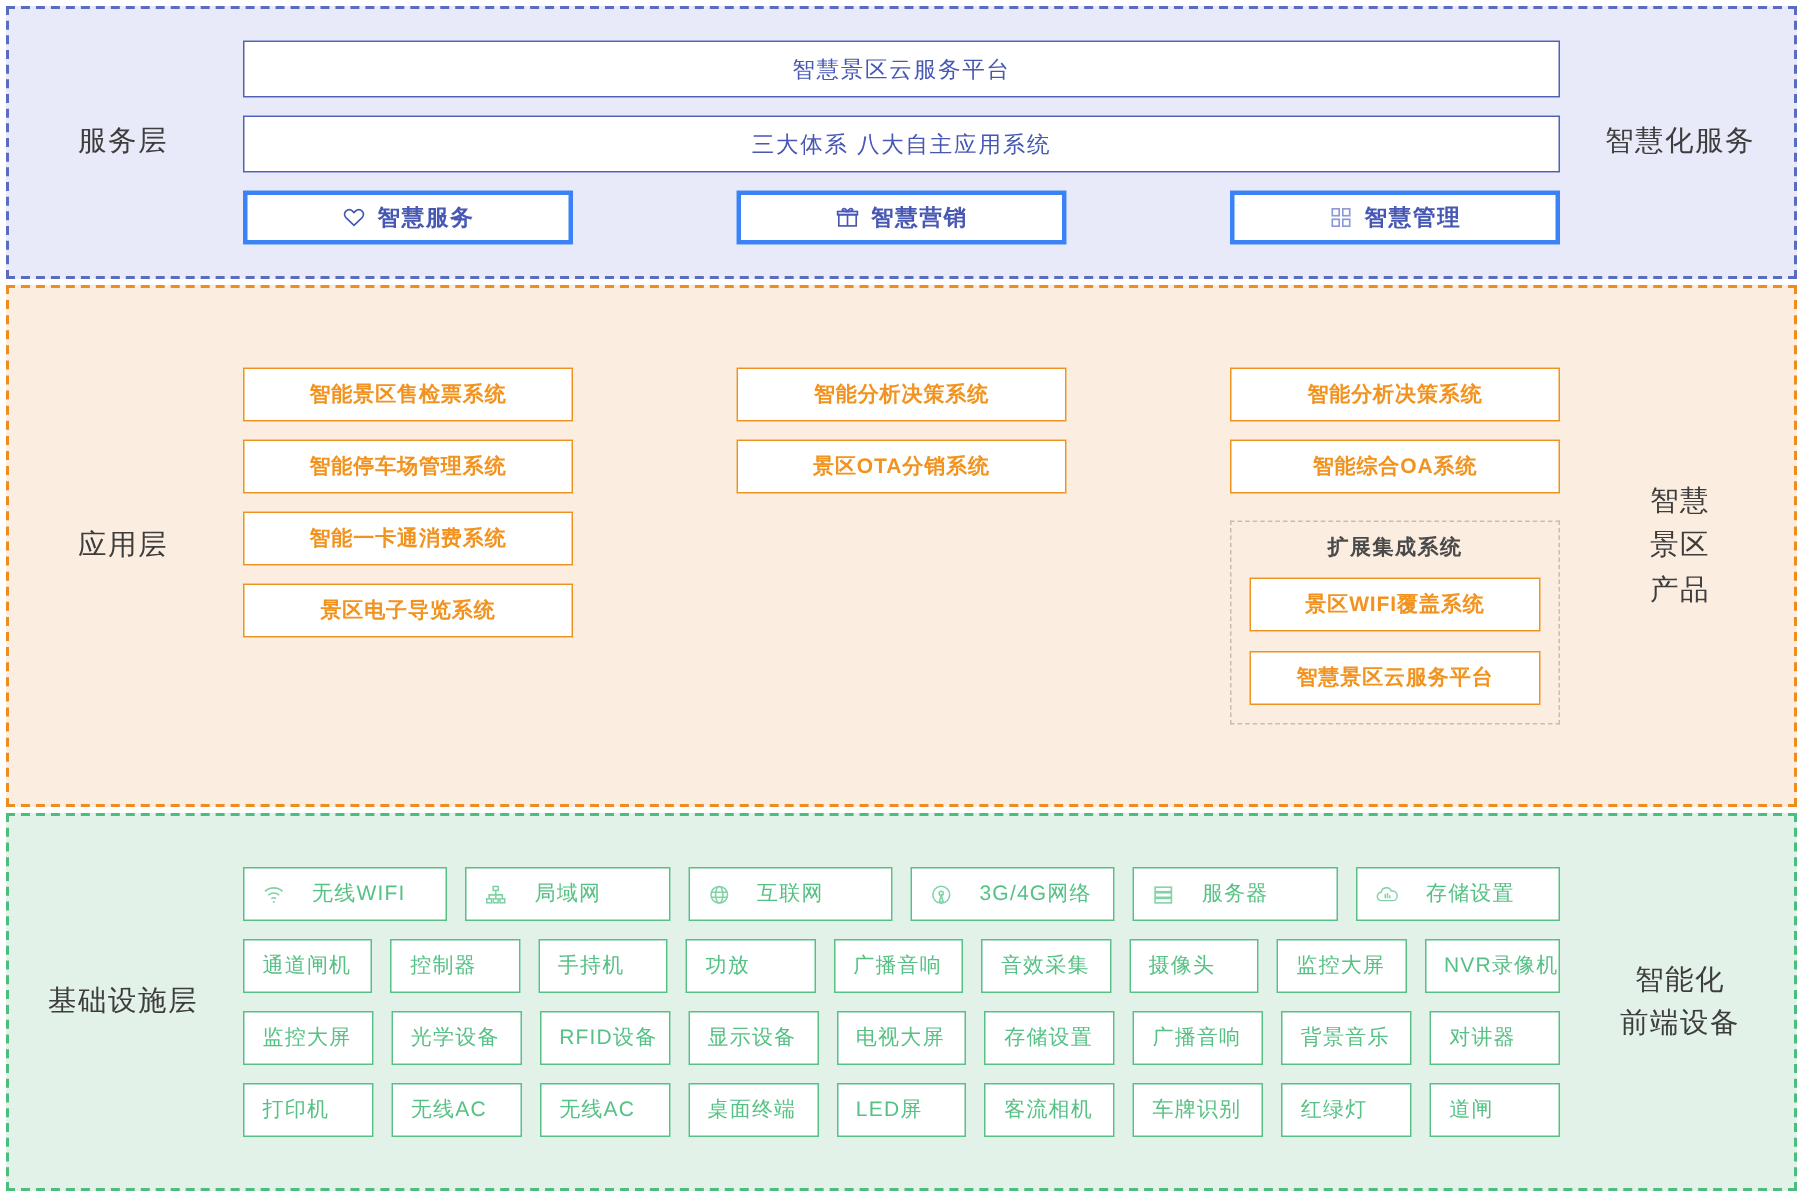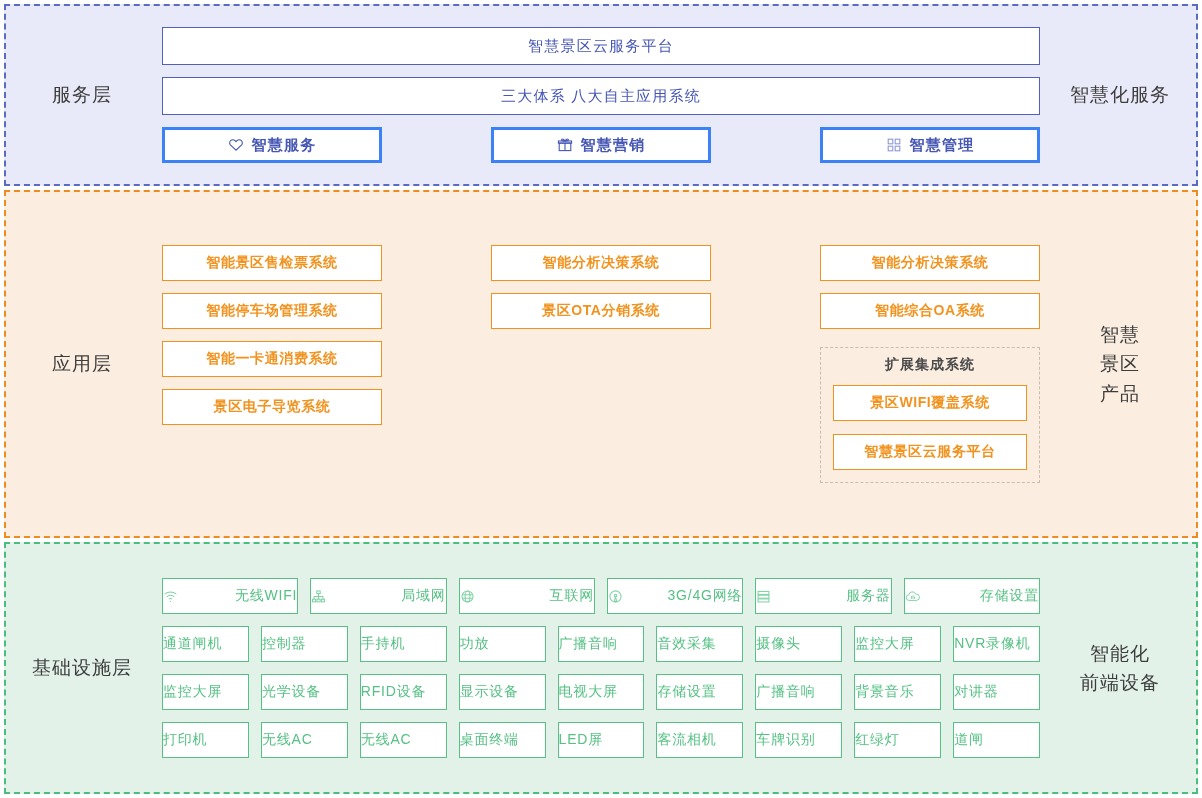--- a/index.html
+++ b/index.html
@@ -85,23 +85,24 @@
     border: 2px dashed #4bbd7e;
   }
   .infra-rows { display: flex; flex-direction: column; gap: 12px; padding: 0 4px; }
   .infra-row { display: flex; gap: 12px; }
   .infra-row.top .infra-card { flex: 1 1 0; }
   .infra-row.dev .infra-card { flex: 1 1 0; }
   .infra-card {
     height: 36px;
     background: #ffffff;
     border: 1px solid #57c185;
-    display: flex; align-items: center; justify-content: space-between; gap: 18px;
+    display: flex; align-items: center; justify-content: flex-start; gap: 18px;
     font-size: 14px; color: #56c184; letter-spacing: .8px;
     white-space: nowrap;
+    padding-left: 12px;
   }
   .infra-card svg { display: block; flex: 0 0 auto; }
 </style>
 </head>
 <body>
 
 <div class="diagram">
 
   <section class="layer service">
     <div class="layer-left">服务层</div>

